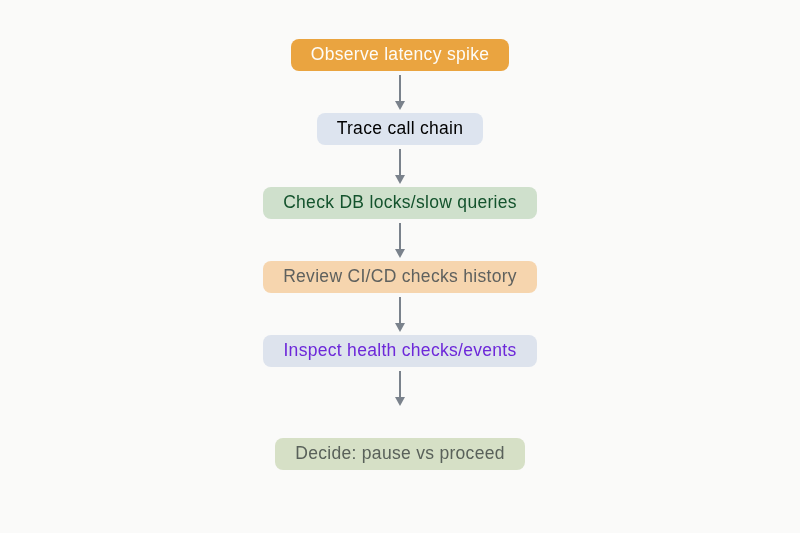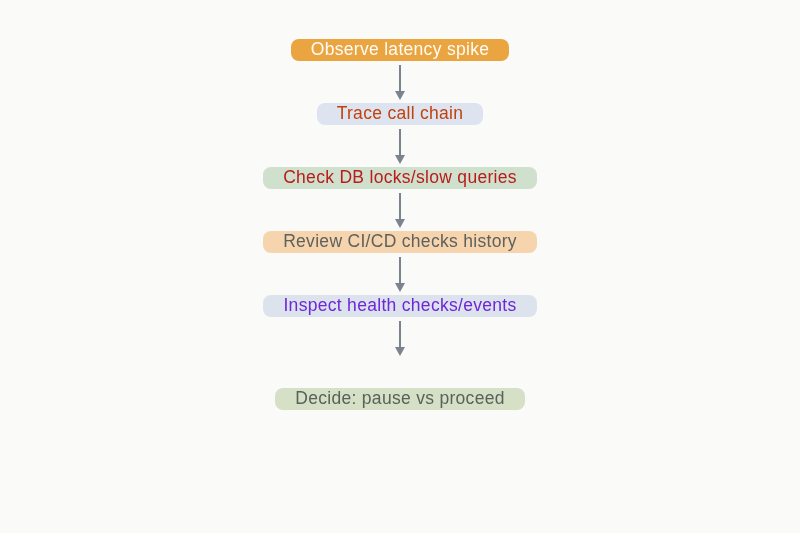--- a/index.html
+++ b/index.html
@@ -16,21 +16,21 @@
     width: 800px;
     height: 533px;
     box-sizing: border-box;
     padding-top: 39px;
     display: flex;
     flex-direction: column;
     align-items: center;
   }
   .flow-node {
     box-sizing: border-box;
-    height: 22px;
+    height: 32px;
     display: flex;
     align-items: center;
     justify-content: center;
     padding: 0 20px;
     border-radius: 8px;
     font-size: 17.5px;
     letter-spacing: 0.3px;
     white-space: nowrap;
     line-height: 1;
   }
@@ -59,28 +59,28 @@
 
 <div class="canvas" style="background-color: rgb(250, 250, 249);">
 
   <div class="flow-node" style="background-color: rgb(234, 164, 64); color: rgb(253, 252, 248);">Observe latency spike</div>
 
   <div class="flow-arrow">
     <div class="arrow-shaft" style="background-color: rgb(122, 130, 140);"></div>
     <div class="arrow-head" style="border-top-color: rgb(122, 130, 140);"></div>
   </div>
 
-  <div class="flow-node" style="background-color: rgb(221, 228, 239); color: #c2410c;">Trace call chain</div>
+  <div class="flow-node" style="background-color: rgb(221, 228, 239); color: #000000;">Trace call chain</div>
 
   <div class="flow-arrow">
     <div class="arrow-shaft" style="background-color: rgb(122, 130, 140);"></div>
     <div class="arrow-head" style="border-top-color: rgb(122, 130, 140);"></div>
   </div>
 
-  <div class="flow-node" style="background-color: rgb(207, 224, 204); color: #b91c1c;">Check DB locks/slow queries</div>
+  <div class="flow-node" style="background-color: rgb(207, 224, 204); color: #14532d;">Check DB locks/slow queries</div>
 
   <div class="flow-arrow">
     <div class="arrow-shaft" style="background-color: rgb(122, 130, 140);"></div>
     <div class="arrow-head" style="border-top-color: rgb(122, 130, 140);"></div>
   </div>
 
   <div class="flow-node" style="background-color: rgb(246, 213, 174); color: rgb(95, 97, 94);">Review CI/CD checks history</div>
 
   <div class="flow-arrow">
     <div class="arrow-shaft" style="background-color: rgb(122, 130, 140);"></div>

